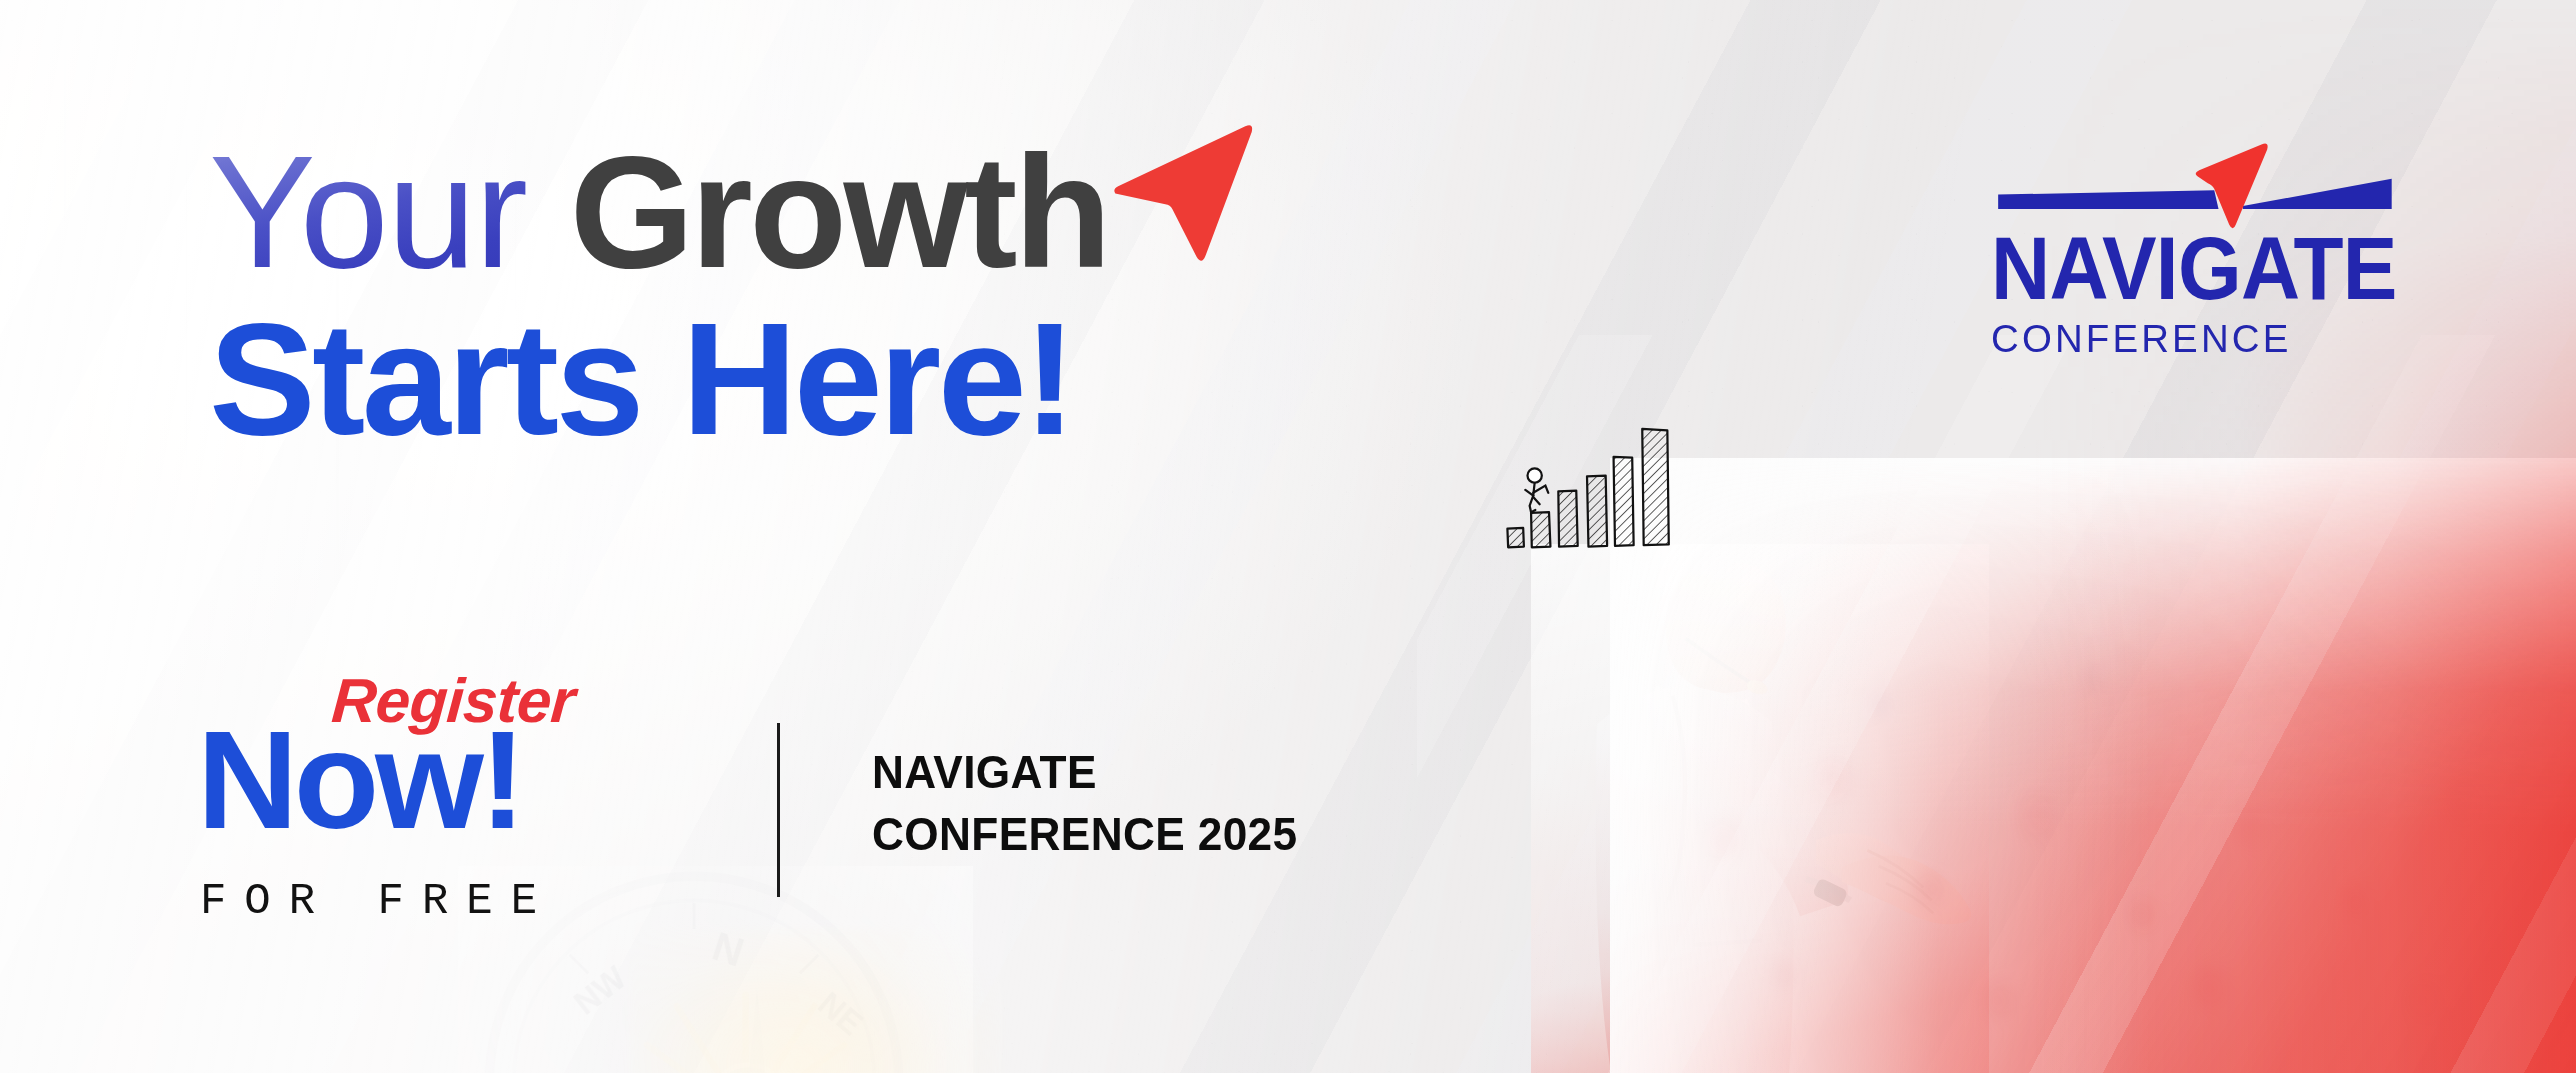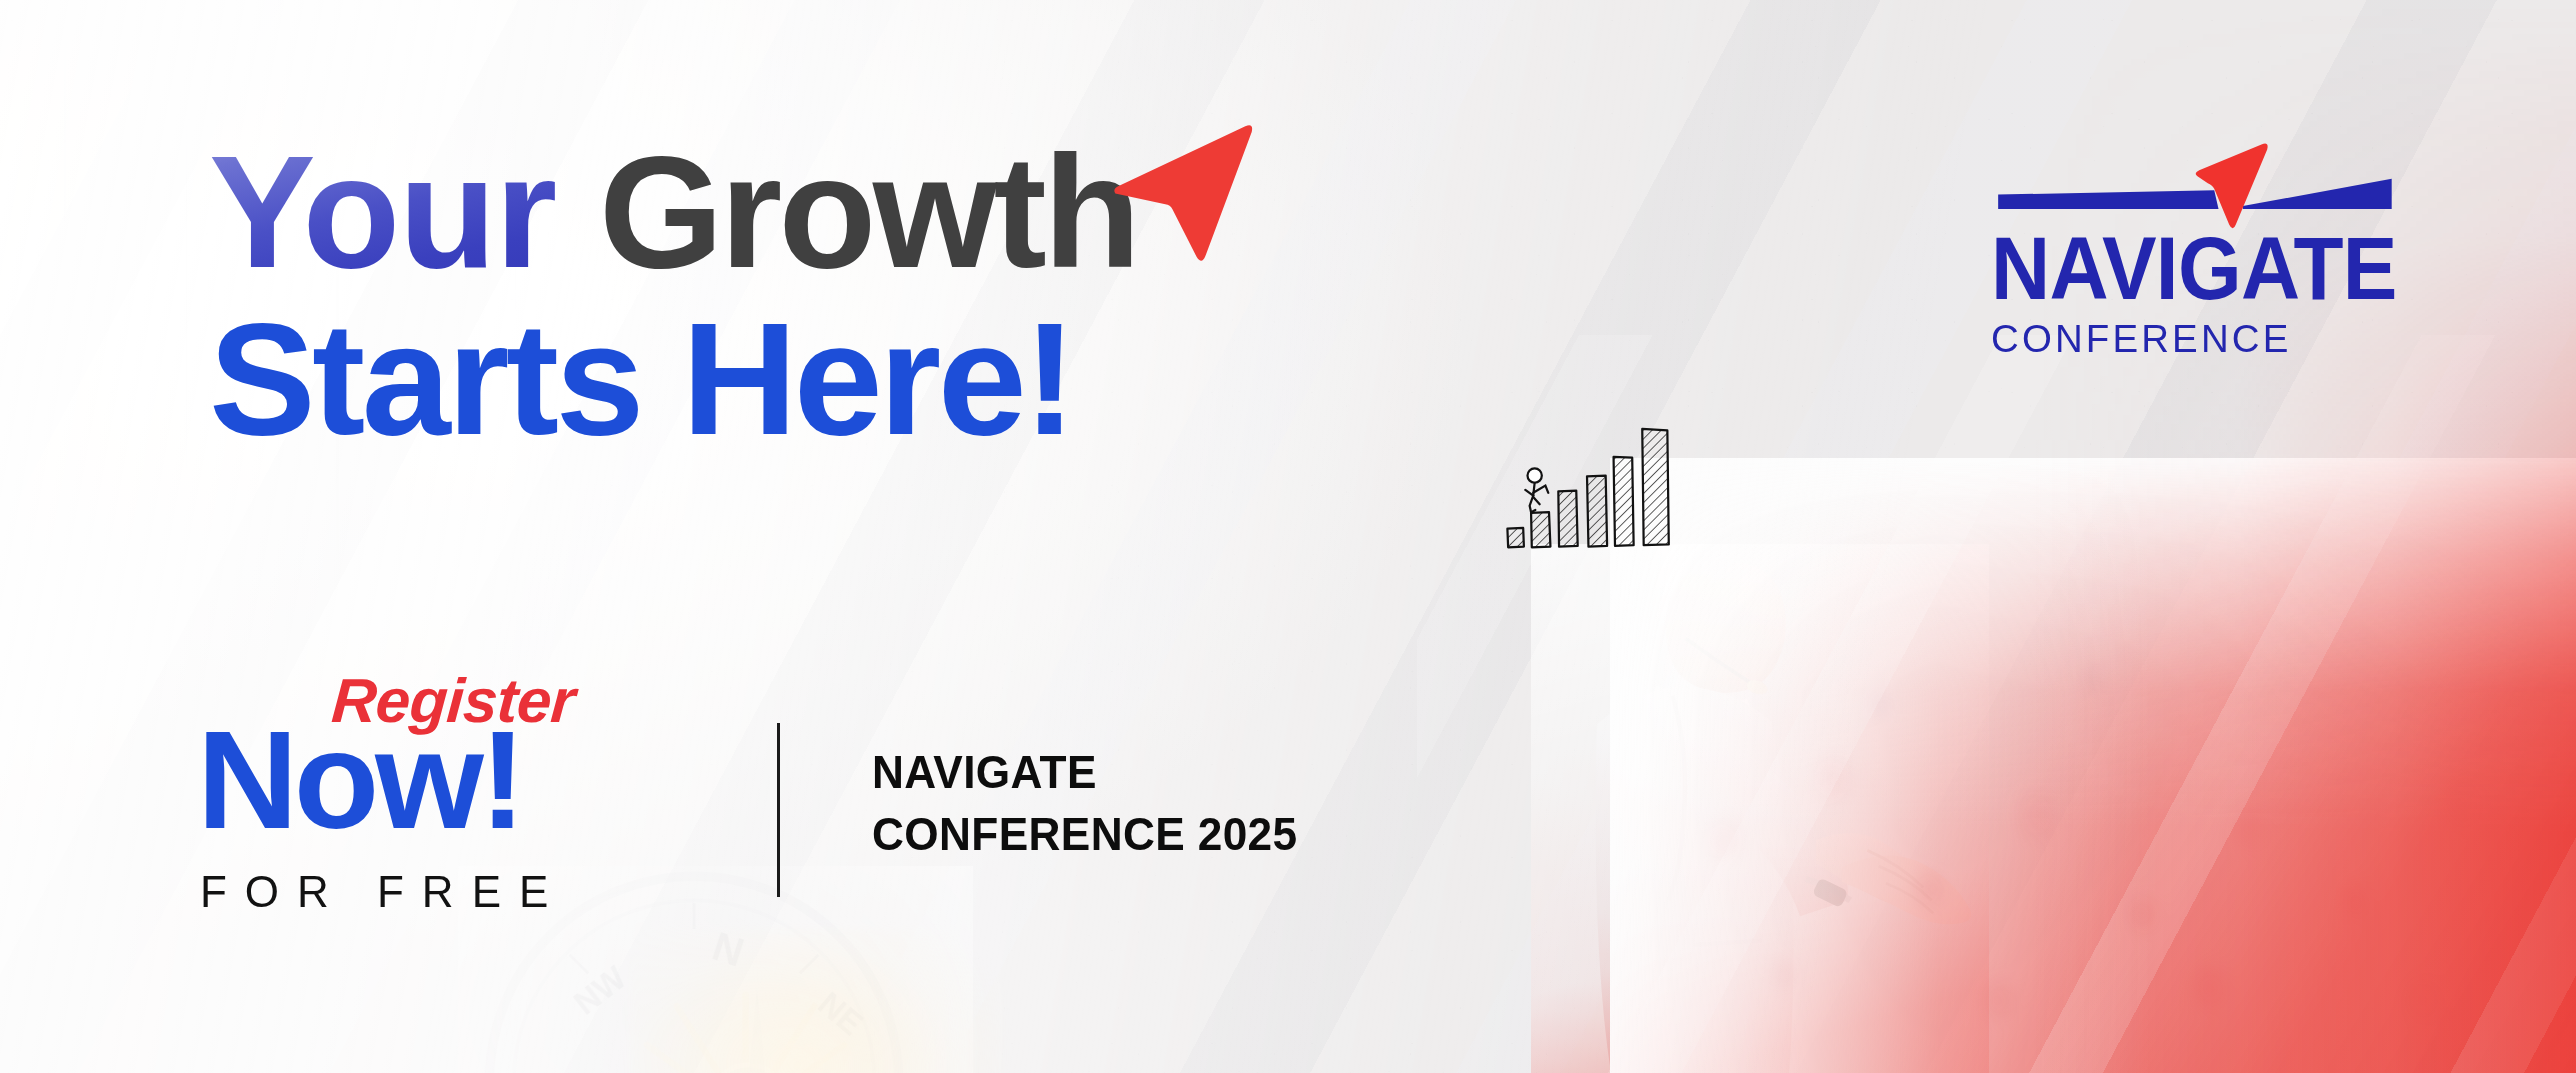--- a/index.html
+++ b/index.html
@@ -205,21 +205,21 @@
     width: 1360px;
   }
   .hl-line1 {
     display: block;
     font-size: 160px;
     line-height: .96;
     letter-spacing: -1.4px;
     white-space: nowrap;
   }
   .hl-your {
-    font-weight: 700;
+    font-weight: 400;
     background: linear-gradient(168deg, #8f93de 0%, #6d72d2 18%, #4a50c6 48%, #3a40be 72%, #3338b8 100%);
     -webkit-background-clip: text;
     background-clip: text;
     color: transparent;
   }
   .hl-growth {
     font-weight: 700;
     color: #404040;
     letter-spacing: -3.6px;
   }
@@ -320,27 +320,28 @@
     line-height: 1;
     font-weight: 700;
     color: #1d4ed8;
     letter-spacing: -4.3px;
     white-space: nowrap;
     z-index: 1;
   }
   .cta-free {
     position: absolute;
     left: 2.9px;
-    top: 200px;
+    top: 209px;
     font-size: 44px;
     line-height: 1;
     font-weight: 400;
     color: #121212;
     letter-spacing: 18px;
     white-space: nowrap;
+    font-family: Liberation Mono, monospace;
   }
 
   
   .divider {
     position: absolute;
     left: 777px;
     top: 723px;
     width: 2.9px;
     height: 174px;
     background: #1a1a1a;

